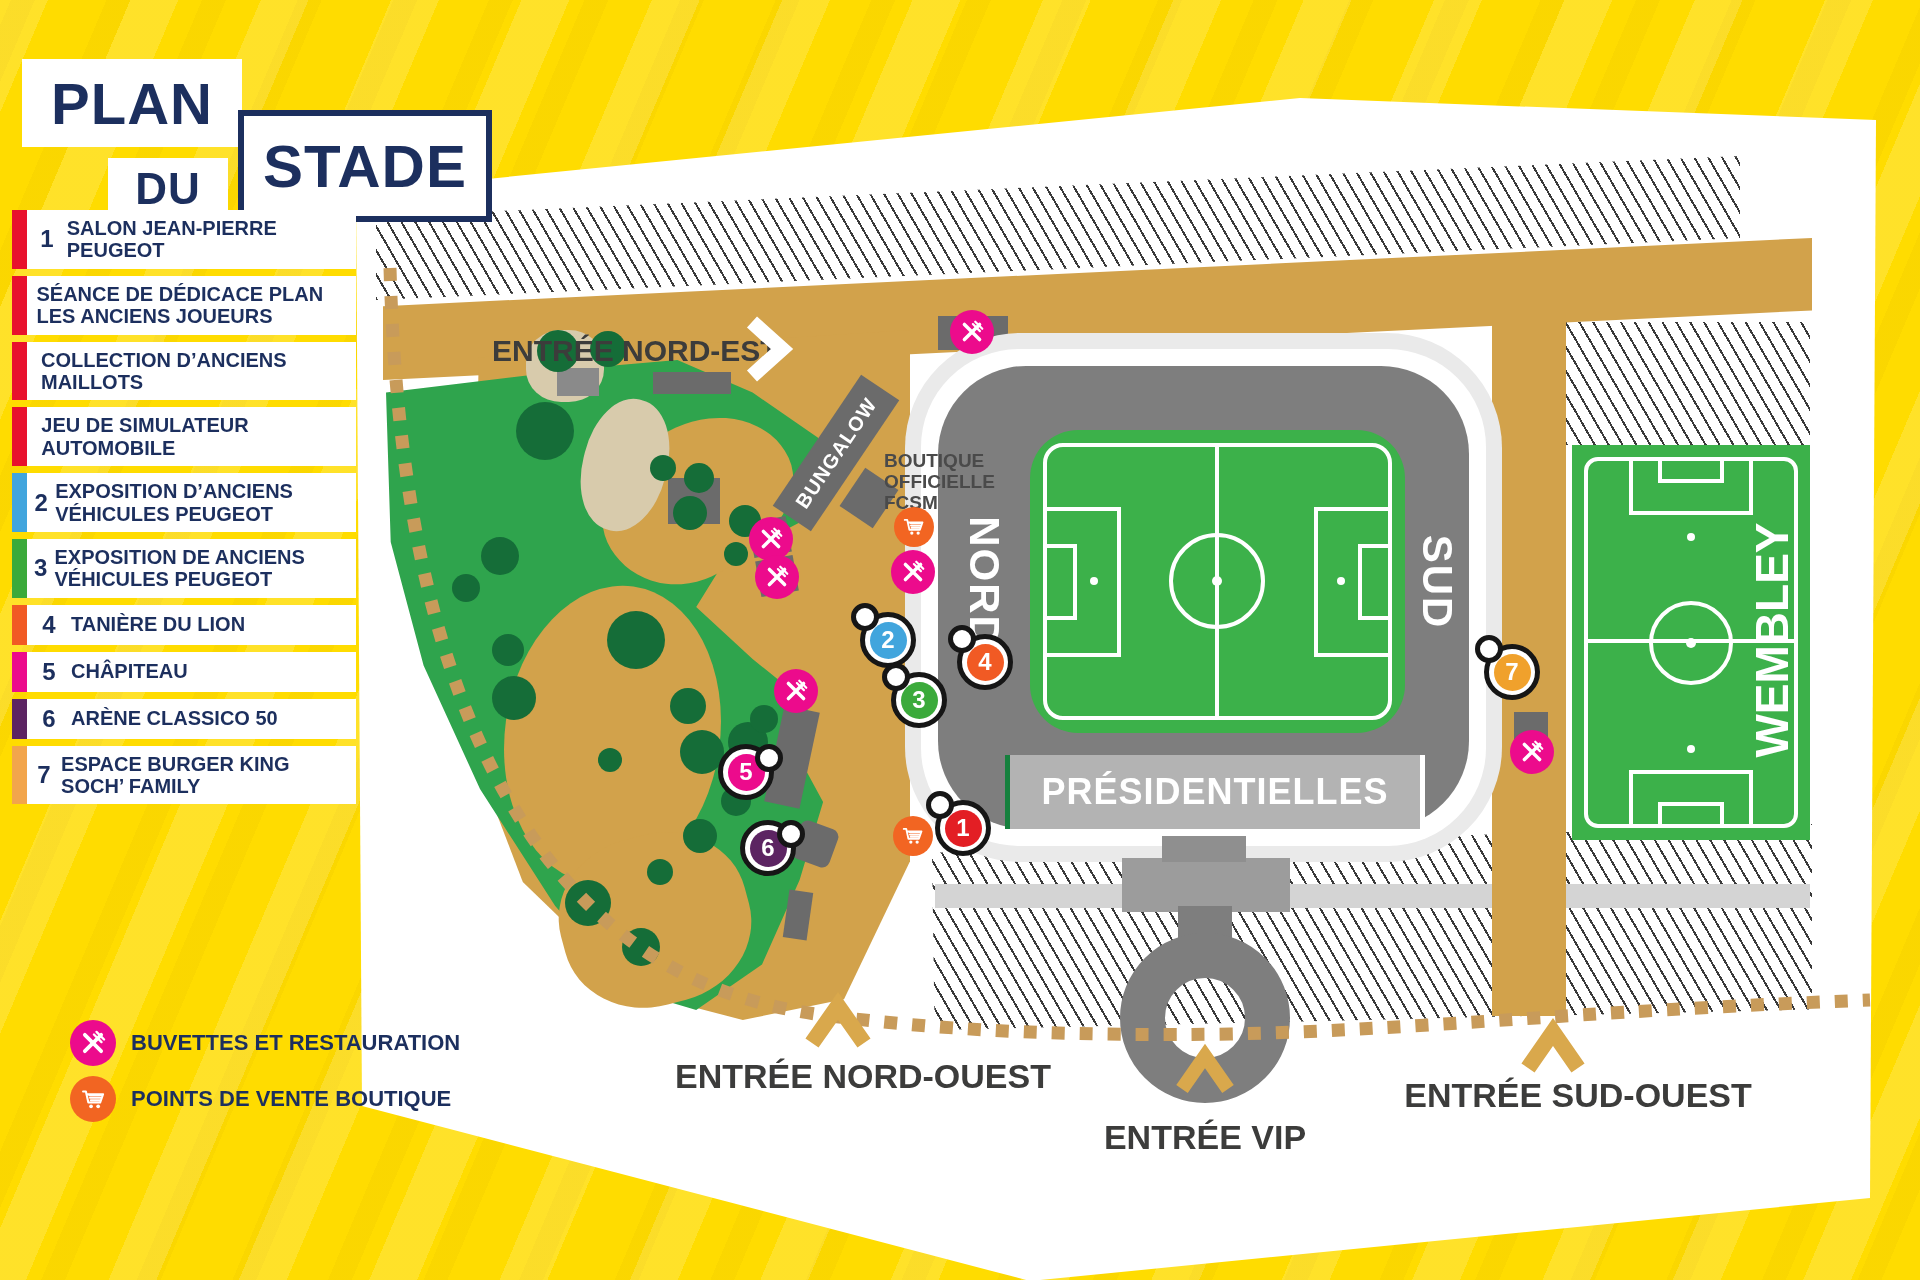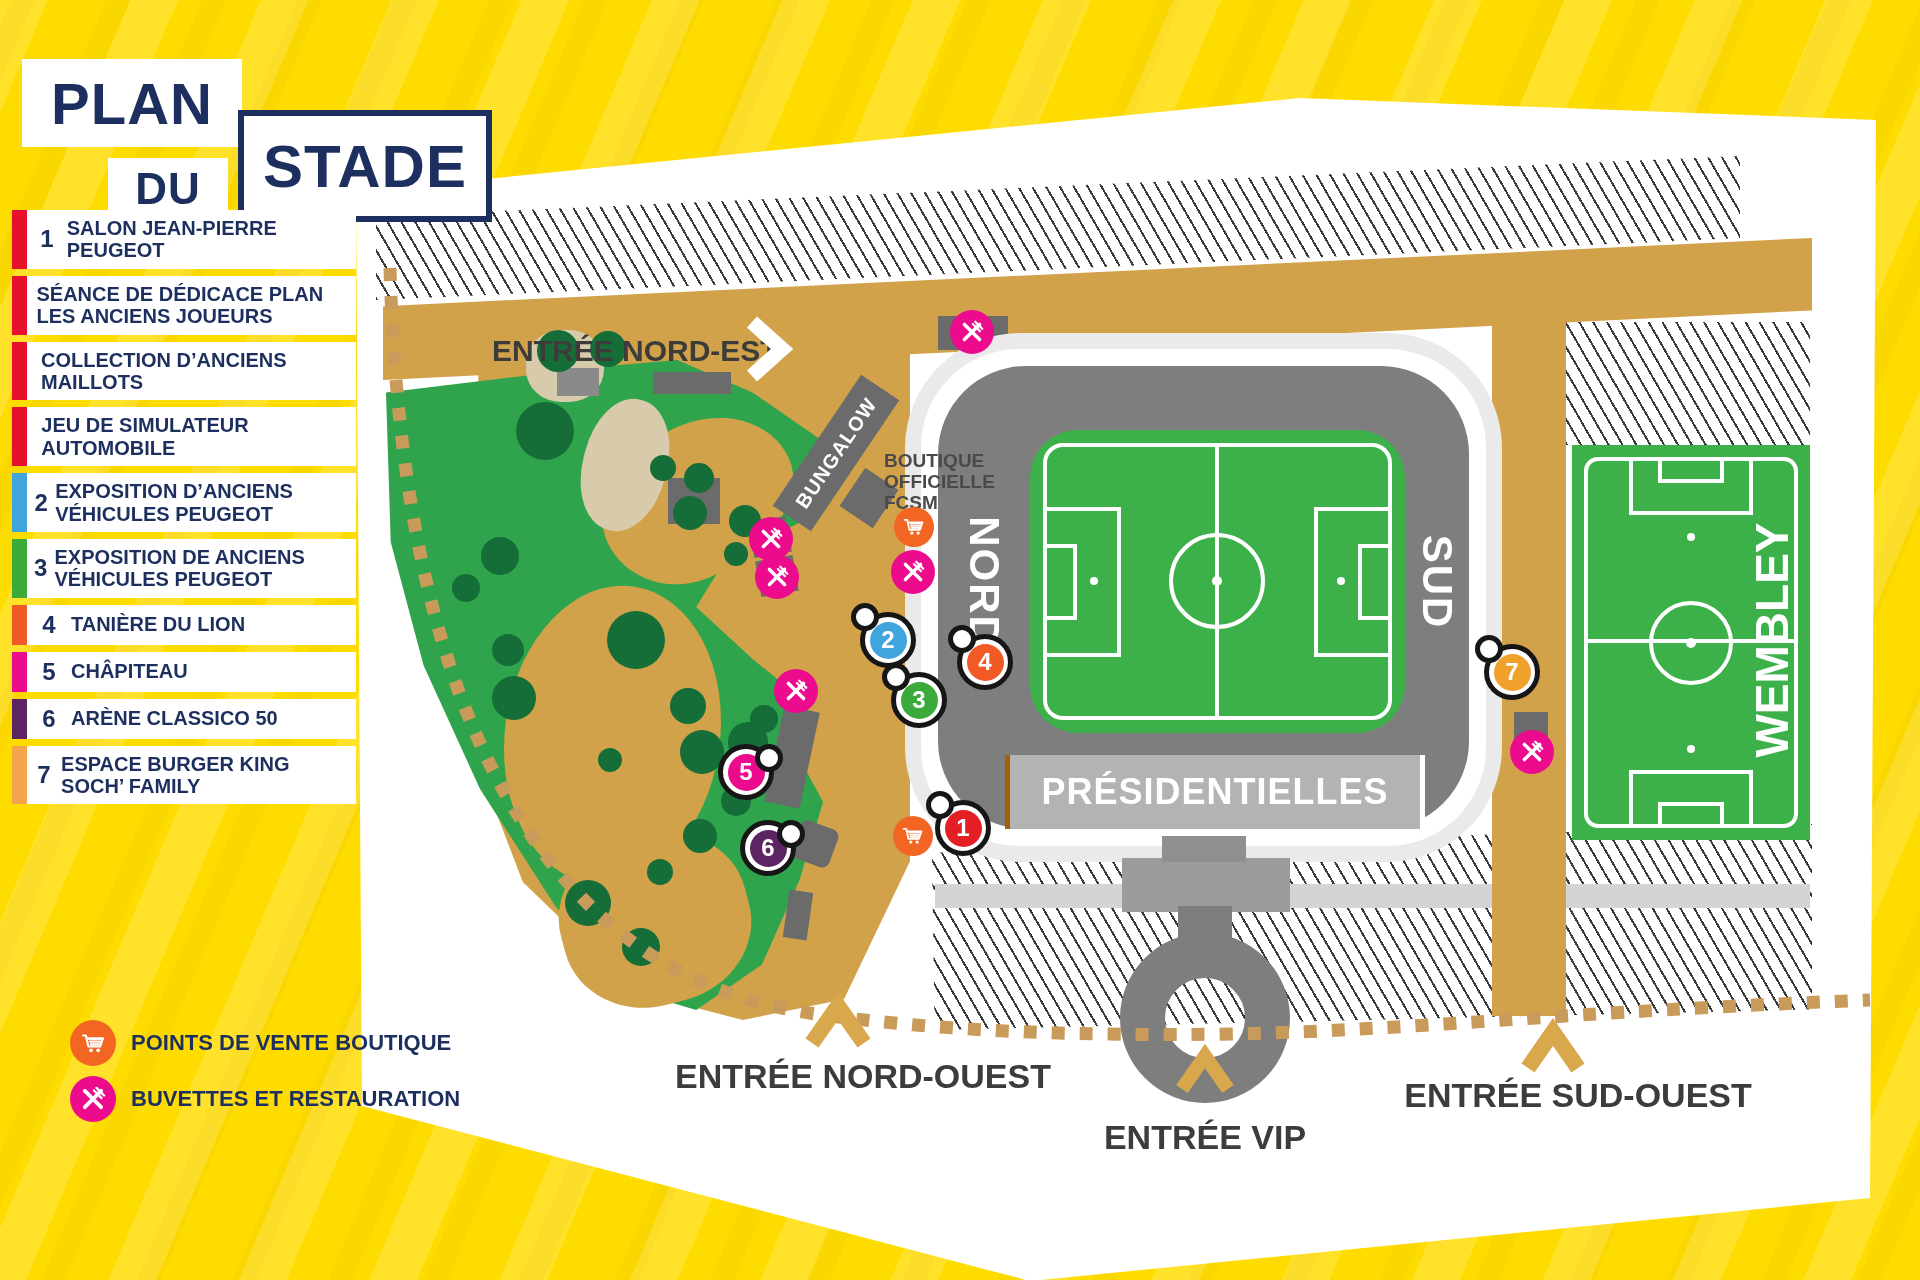--- a/index.html
+++ b/index.html
@@ -143,21 +143,21 @@
       <div class="pitchline" style="left:57px;top:325px;width:124px;height:58px;"></div>
       <div class="pitchline" style="left:86px;top:357px;width:66px;height:26px;"></div>
       <div class="pitchfill" style="left:115px;top:88px;width:8px;height:8px;border-radius:50%;"></div>
       <div class="pitchfill" style="left:115px;top:300px;width:8px;height:8px;border-radius:50%;"></div>
     </div>
     <div class="standtxt" style="left:1772px;top:640px;font-size:46px;transform:translate(-50%,-50%) rotate(-90deg);">WEMBLEY</div>
 
     <div class="abs" style="left:905px;top:333px;width:597px;height:529px;background:#EAEAEA;border-radius:115px;"></div>
     <div class="abs" style="left:921px;top:349px;width:565px;height:497px;background:#fff;border-radius:98px;"></div>
     <div class="abs" style="left:938px;top:366px;width:531px;height:463px;background:#7E7E7E;border-radius:88px;"></div>
-    <div class="abs" style="left:1005px;top:755px;width:420px;height:74px;background:#B3B3B3;border-left:5px solid #a16207;border-right:5px solid #fff;
+    <div class="abs" style="left:1005px;top:755px;width:420px;height:74px;background:#B3B3B3;border-left:5px solid #15803d;border-right:5px solid #fff;
                 display:flex;align-items:center;justify-content:center;color:#fff;font-weight:800;font-size:36px;letter-spacing:1px;">
       <span>PRÉSIDENTIELLES</span>
     </div>
     <div class="abs" style="left:1030px;top:430px;width:375px;height:303px;background:#3CB14A;border-radius:48px;">
       <div class="pitchline" style="left:13px;top:13px;width:349px;height:277px;border-radius:20px;"></div>
       <div class="pitchfill" style="left:185px;top:13px;width:4px;height:277px;"></div>
       <div class="pitchline" style="left:139px;top:103px;width:96px;height:96px;border-radius:50%;"></div>
       <div class="pitchfill" style="left:182px;top:146px;width:10px;height:10px;border-radius:50%;"></div>
       <div class="pitchline" style="left:13px;top:77px;width:78px;height:150px;"></div>
       <div class="pitchline" style="left:13px;top:114px;width:34px;height:76px;"></div>
@@ -355,38 +355,38 @@
   </div>
   <div class="lrow">
     <span class="lbar c-amber"></span>
     <span class="lnum">7</span>
     <span class="ltxt">ESPACE BURGER KING SOCH’ FAMILY</span>
   </div>
 </div>
 
 <div id="key">
   <div class="krow">
+    <span class="kicon pinkbg">
+      <svg width="28" height="28" viewBox="0 0 24 24">
+          <g stroke="#fff" stroke-linecap="round" fill="none">
+            <path d="M5 5 L19 19" stroke-width="3.2"></path>
+            <path d="M19 5 L5 19" stroke-width="3.2"></path>
+            <path d="M15 2.5 L21.5 9" stroke-width="2"></path>
+            <path d="M12.8 4.7 L19.3 11.2" stroke-width="2"></path>
+          </g>
+        </svg>
+    </span>
+    <span class="ktxt">BUVETTES ET RESTAURATION</span>
+  </div>
+  <div class="krow">
     <span class="kicon orangebg">
       <svg width="27" height="27" viewBox="0 0 22 22">
           <g stroke="#fff" fill="none" stroke-width="1.7" stroke-linecap="round" stroke-linejoin="round">
             <path d="M2.5 4.5 h2.3 l2 9 h9.6 l2.4 -6.8 H5.4"></path>
             <path d="M7.6 7.5 h9.6 M8.2 9.6 h8.6 M8.8 11.7 h7.4"></path>
           </g>
           <circle cx="9" cy="16.6" r="1.5" fill="#fff"></circle>
           <circle cx="14.8" cy="16.6" r="1.5" fill="#fff"></circle>
         </svg>
     </span>
     <span class="ktxt">POINTS DE VENTE BOUTIQUE</span>
   </div>
-  <div class="krow">
-    <span class="kicon pinkbg">
-      <svg width="28" height="28" viewBox="0 0 24 24">
-          <g stroke="#fff" stroke-linecap="round" fill="none">
-            <path d="M5 5 L19 19" stroke-width="3.2"></path>
-            <path d="M19 5 L5 19" stroke-width="3.2"></path>
-            <path d="M15 2.5 L21.5 9" stroke-width="2"></path>
-            <path d="M12.8 4.7 L19.3 11.2" stroke-width="2"></path>
-          </g>
-        </svg>
-    </span>
-    <span class="ktxt">BUVETTES ET RESTAURATION</span>
-  </div>
 </div>
 
 </body></html>

